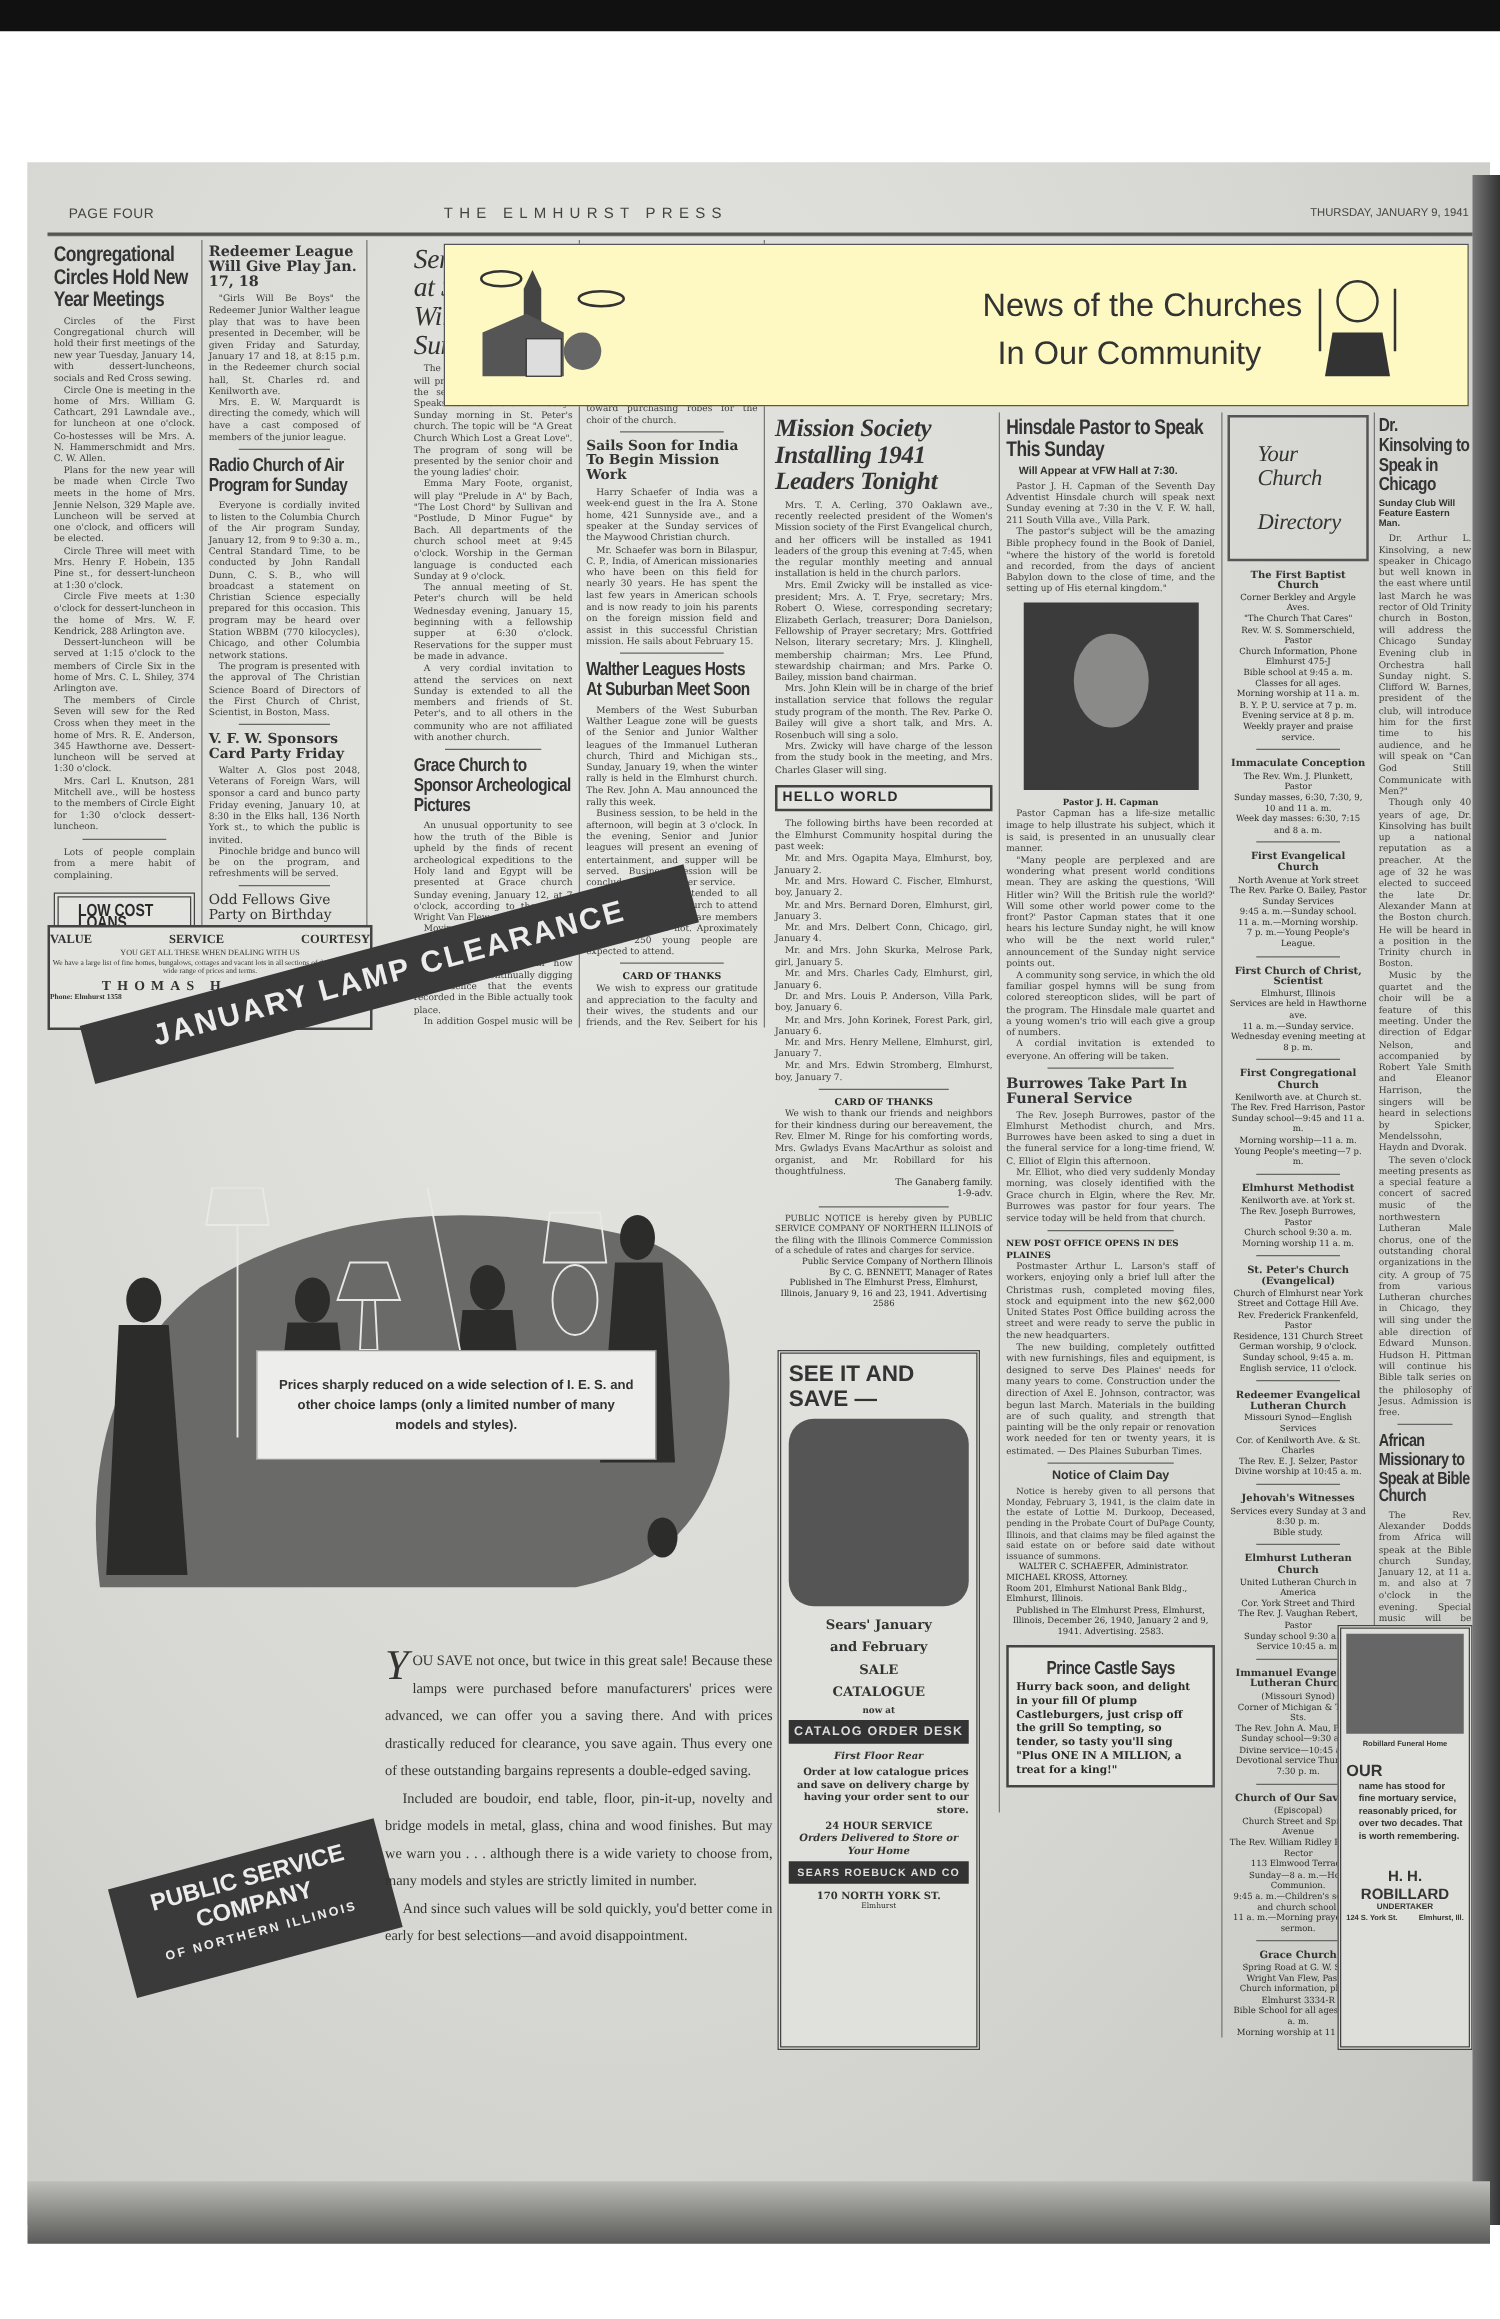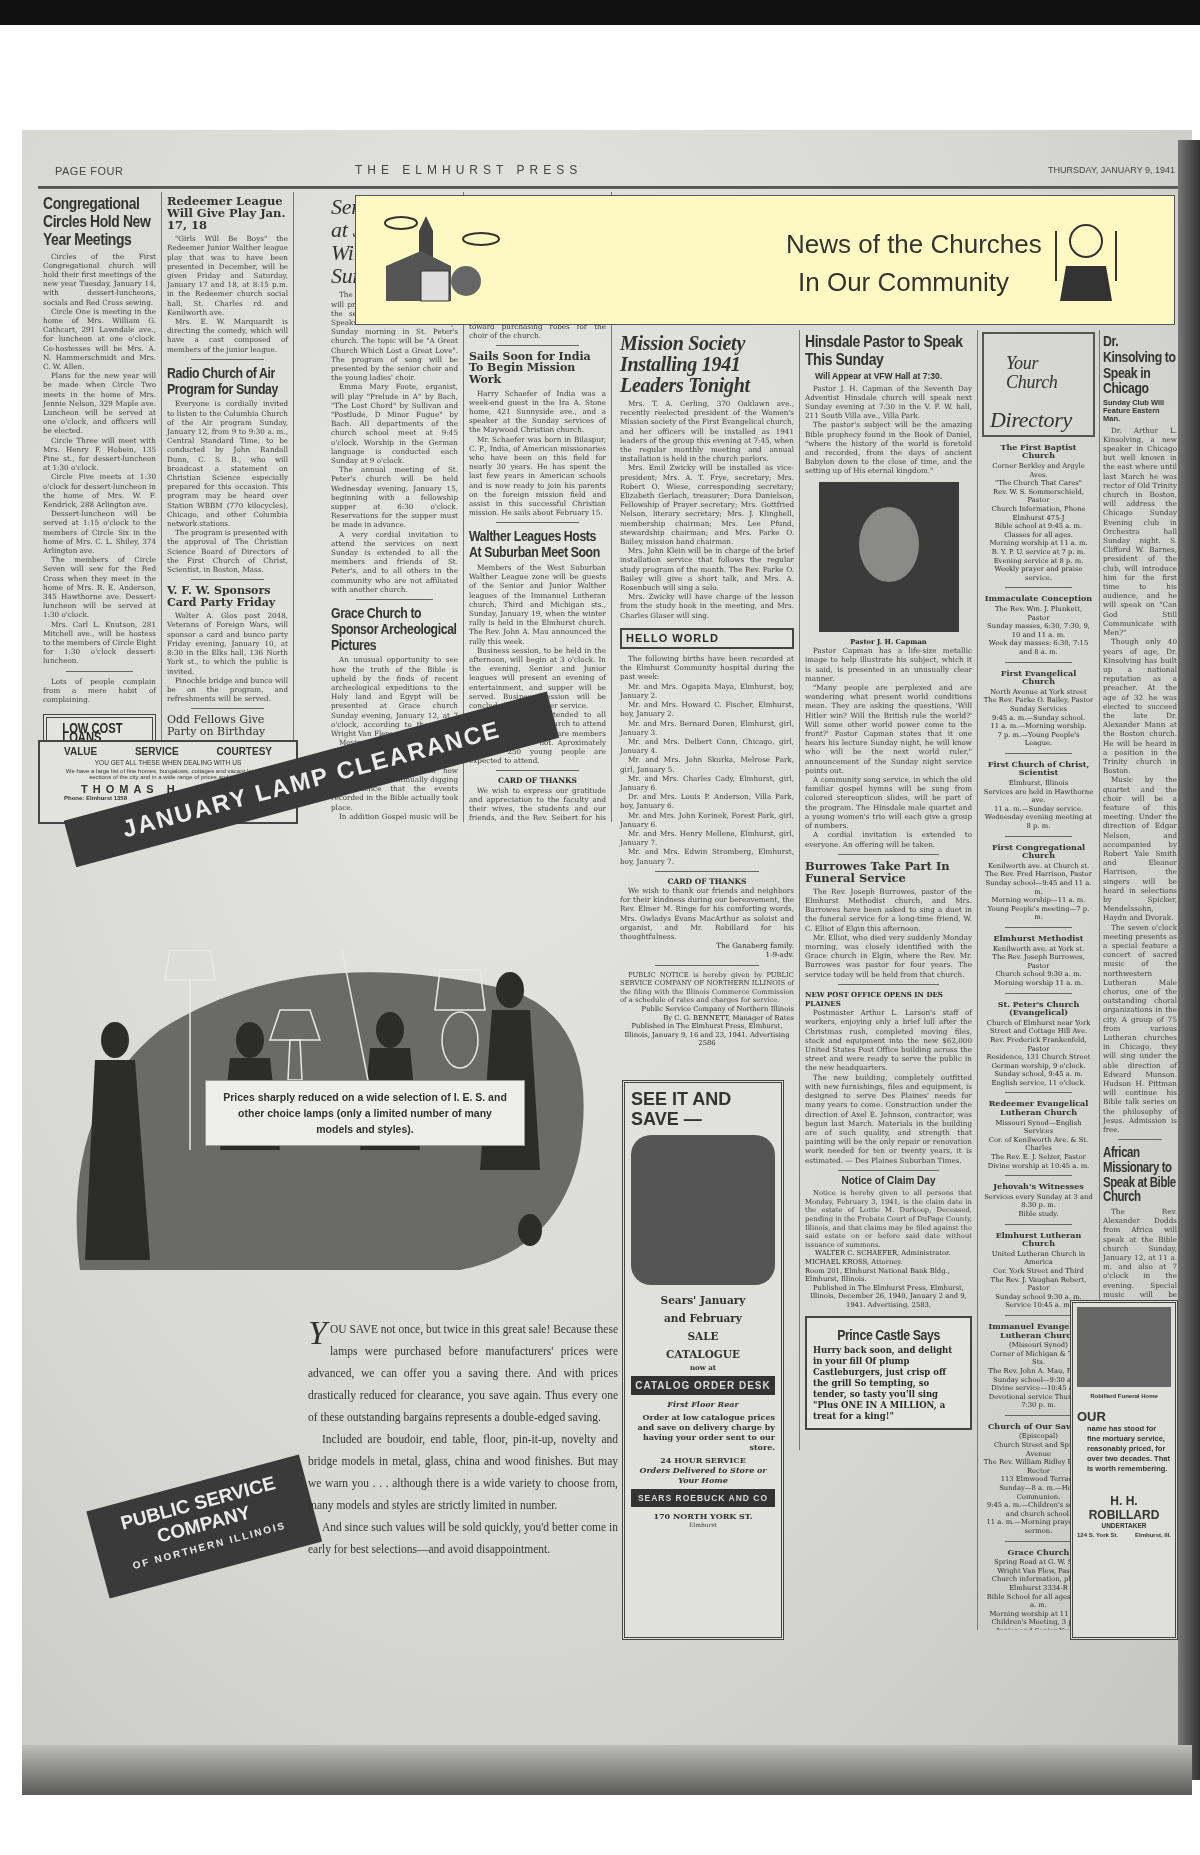--- a/index.html
+++ b/index.html
@@ -135,21 +135,21 @@
     <p>Members of the West Suburban Walther League zone will be guests of the Senior and Junior Walther leagues of the Immanuel Lutheran church, Third and Michigan sts., Sunday, January 19, when the winter rally is held in the Elmhurst church. The Rev. John A. Mau announced the rally this week.</p>
     <p>Business session, to be held in the afternoon, will begin at 3 o'clock. In the evening, Senior and Junior leagues will present an evening of entertainment, and supper will be served. Business session will be concluded with a vesper service.</p>
     <p>An invitation is extended to all young people of the church to attend the rally, whether they are members of the leagues or not. Aproximately 200 to 250 young people are expected to attend.</p>
   </div>
   <div class="sep"></div>
   <div class="centered" style="font-weight:bold;font-size:7.5px">CARD OF THANKS</div>
   <p class="body">We wish to express our gratitude and appreciation to the faculty and their wives, the students and our friends, and the Rev. Seibert for his comforting words and Mr. Robillard for his thoughtfulness.</p>
 
 </div>
 
-<div style="position:absolute;left:38px;top:740px;width:260px;height:84px;border:2px solid #444;background:#e2e2de;font-family:Liberation Sans, sans-serif;padding:4px 24px;color:#333">
+<div style="position:absolute;left:38px;top:740px;width:260px;height:84px;border:2px solid #444;background:#e2e2de;font-family:Liberation Serif, serif;padding:4px 0;color:#333">
   <div style="display:flex;justify-content:space-between;font-weight:bold;font-size:10px">
     <span>VALUE</span>
     <span>SERVICE</span>
     <span>COURTESY</span>
   </div>
   <div class="centered" style="font-size:6.5px;margin:2px 0">YOU GET ALL THESE WHEN DEALING WITH US</div>
   <div class="centered" style="font-size:6px">We have a large list of fine homes, bungalows, cottages and vacant lots in all sections of the city and in a wide range of prices and terms.</div>
   <div class="centered" style="font-weight:bold;font-size:11px;letter-spacing:5px;margin-top:3px">THOMAS H. BIBBS</div>
   <div style="display:flex;justify-content:space-between;font-size:6px;font-weight:bold">
     <span>Phone: Elmhurst 1358</span>
@@ -175,21 +175,21 @@
     <g fill="none" stroke="#e8e8e6" stroke-width="1.5">
       <path d="M130,0 L170,0 L175,30 L125,30 Z"></path>
         <line x1="150" y1="30" x2="150" y2="200"></line>
       <path d="M240,60 L270,60 L280,90 L230,90 Z"></path>
         <path d="M250,90 L260,90 L262,130 L248,130 Z"></path>
       <path d="M400,20 L440,20 L445,60 L395,60 Z"></path>
         <ellipse cx="420" cy="90" rx="18" ry="28"></ellipse>
       <line x1="300" y1="-10" x2="340" y2="190"></line>
     </g>
   </svg>
-  <div style="position:absolute;left:175px;top:290px;width:320px;background:#ededeb;border:1px solid #999;padding:8px 14px;font-family:'Liberation Sans',sans-serif;font-weight:bold;font-size:10.5px;line-height:16px;color:#333;text-align:center">Prices sharply reduced on a wide selection of I. E. S. and other choice lamps (only a limited number of many models and styles).</div>
+  <div style="position:absolute;left:175px;top:290px;width:320px;background:#ededeb;border:1px solid #999;padding:19px 14px;font-family:'Liberation Sans',sans-serif;font-weight:bold;font-size:10.5px;line-height:16px;color:#333;text-align:center">Prices sharply reduced on a wide selection of I. E. S. and other choice lamps (only a limited number of many models and styles).</div>
   <div class="ribbon" style="left:68px;top:720px;width:220px;height:90px;padding-top:10px;font-size:19px;line-height:22px;transform:rotate(-15deg);transform-origin:left center">
     <div>PUBLIC SERVICE</div>
     <div>COMPANY</div>
     <div style="font-size:10px;letter-spacing:2px">OF NORTHERN ILLINOIS</div>
   </div>
 </div>
 <div class="ad-text">
   <p><span style="font-size:34px;font-style:italic;float:left;line-height:30px;margin-right:3px">Y</span><span>OU SAVE not once, but twice in this great sale! Because these lamps were purchased before manufacturers' prices were advanced, we can offer you a saving there. And with prices drastically reduced for clearance, you save again. Thus every one of these outstanding bargains represents a double-edged saving.</span></p>
   <p style="text-indent:14px">Included are boudoir, end table, floor, pin-it-up, novelty and bridge models in metal, glass, china and wood finishes. But may we warn you . . . although there is a wide variety to choose from, many models and styles are strictly limited in number.</p>
   <p style="text-indent:14px">And since such values will be sold quickly, you'd better come in early for best selections—and avoid disappointment.</p>
@@ -308,21 +308,21 @@
   <p class="small centered">Published in The Elmhurst Press, Elmhurst, Illinois, December 26, 1940, January 2 and 9, 1941. Advertising. 2583.</p>
   <div class="box" style="text-align:left;margin-top:6px">
     <div class="hd cond centered" style="font-size:15px;text-align:center">Prince Castle Says</div>
     <div style="font-size:8.5px;line-height:11px;font-weight:bold">Hurry back soon, and delight in your fill Of plump Castleburgers, just crisp off the grill So tempting, so tender, so tasty you'll sing "Plus ONE IN A MILLION, a treat for a king!"</div>
   </div>
 </div>
 
 <div class="col" style="left:978px;width:122px;height:1300px;top:330px;padding:0">
   <div style="border:2px solid #555;padding:4px 6px;margin:2px 4px">
     <div class="hd ital" style="font-size:18px;margin:16px">Your Church</div>
-    <div class="hd ital" style="font-size:22px;margin:0">Directory</div>
+    <div class="hd ital" style="font-size:18px;margin:16px">Directory</div>
   </div>
   <div id="church-list" style="padding:0 5px" class="small">
       <div>
         <div class="church-name">The First Baptist Church</div>
         <div class="centered">Corner Berkley and Argyle Aves.</div>
         <div class="centered">"The Church That Cares"</div>
         <div class="centered">Rev. W. S. Sommerschield, Pastor</div>
         <div class="centered">Church Information, Phone Elmhurst 475-J</div>
         <div class="centered">Bible school at 9:45 a. m.</div>
         <div class="centered">Classes for all ages.</div>

